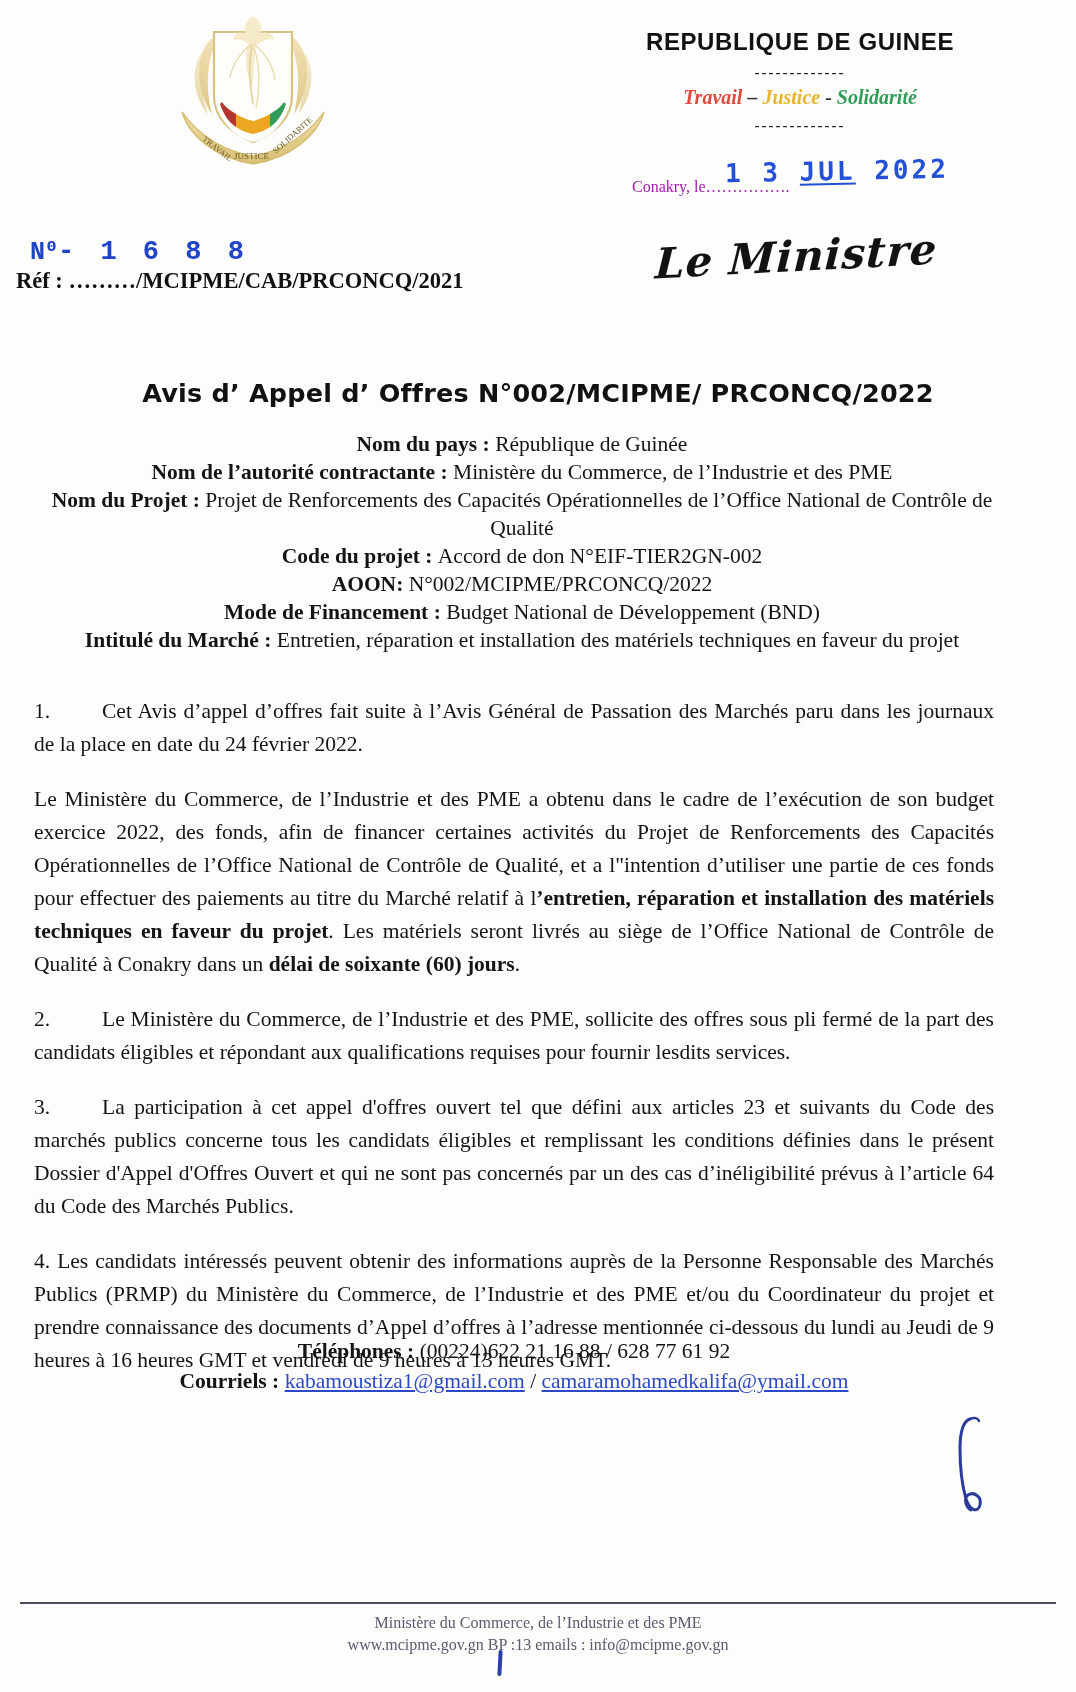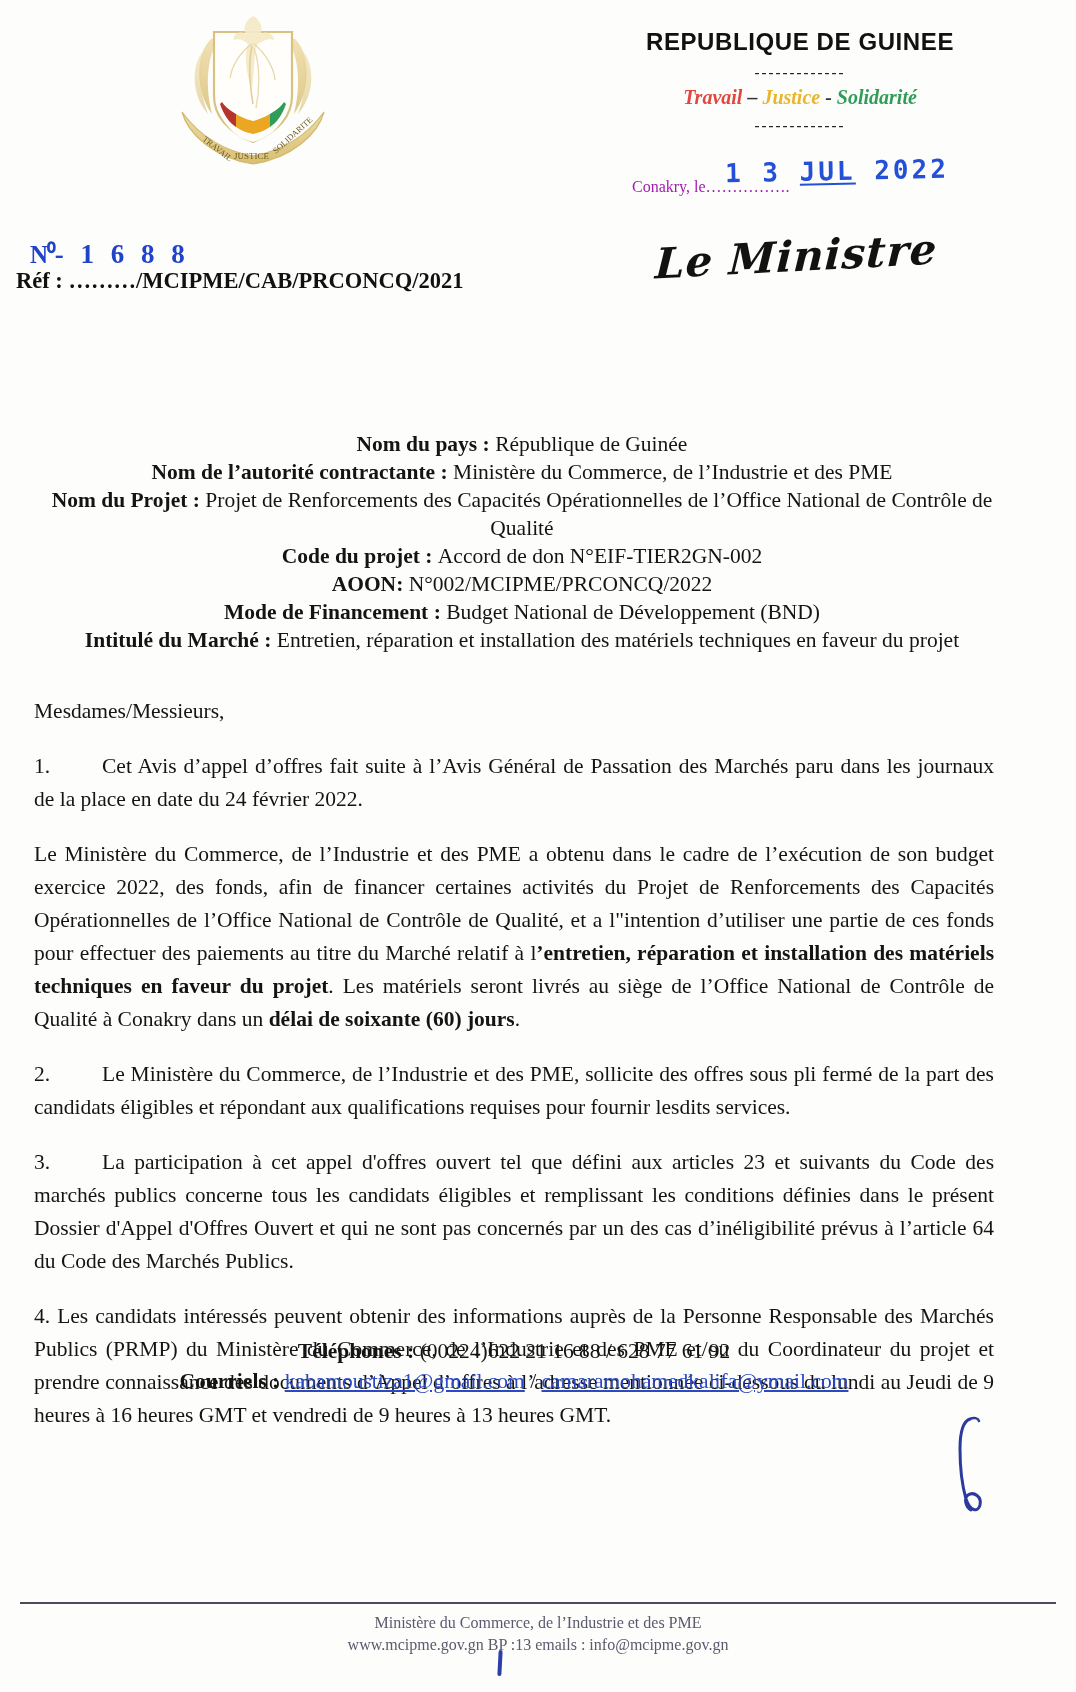--- a/index.html
+++ b/index.html
@@ -51,21 +51,21 @@
     font-size: 22.5px;
     letter-spacing: 0.2px;
     line-height: 30px;
     color: #111;
   }
 
   .ref-stamp {
     position: absolute;
     left: 30px;
     top: 236px;
-    font-family: Liberation Serif, serif;
+    font-family: Liberation Mono, monospace;
     font-size: 27px;
     font-weight: bold;
     letter-spacing: 5px;
     color: #1f43c9;
   }
   .ref-stamp .no-glyph {
     letter-spacing: -1px;
     font-size: 25px;
   }
   .ref-line {
@@ -318,20 +318,21 @@
     <div class="date-stamp">
       <span>1 3</span>
       <span class="jul">JUL</span>
       <span>2022</span>
     </div>
     <div class="conakry-row">Conakry, le…………….</div>
 
     <div class="le-ministre">Le Ministre</div>
   </div>
 
+  <div class="doc-title">Avis d’  Appel d’  Offres N°002/MCIPME/ PRCONCQ/2022</div>
 
   <div class="meta">
     <div class="row">
       <b>Nom du pays : </b><span>République de Guinée</span>
     </div>
     <div class="row">
       <b>Nom de l’autorité contractante : </b><span>Ministère du Commerce, de l’Industrie et des PME</span>
     </div>
     <div class="row">
       <b>Nom du Projet : </b><span>Projet de Renforcements des Capacités Opérationnelles de l’Office National de Contrôle de Qualité</span>
@@ -345,21 +346,20 @@
     <div class="row">
       <b>Mode de Financement : </b><span>Budget National de Développement (BND)</span>
     </div>
     <div class="row">
       <b>Intitulé du Marché : </b><span>Entretien, réparation et installation des matériels techniques en faveur du projet</span>
     </div>
   </div>
 
   <div class="body-text">
 
-    <p class="nojust">Mesdames/Messieurs,</p>
 
     <p><span class="num">1.</span><span>Cet Avis d’appel d’offres fait suite à l’Avis Général de Passation des Marchés paru dans les journaux de la place en date du 24 février 2022.</span></p>
 
     <p><span>Le Ministère du Commerce, de l’Industrie et des PME a obtenu dans le cadre de l’exécution de son budget exercice 2022, des fonds, afin de financer certaines activités du Projet de Renforcements des Capacités Opérationnelles de l’Office National de Contrôle de Qualité, et a l"intention d’utiliser une partie de ces fonds pour effectuer des paiements au titre du Marché relatif à l</span><b>’entretien, réparation et installation des matériels techniques en faveur du projet</b><span>. Les matériels seront livrés au siège de l’Office National de Contrôle de Qualité à Conakry dans un </span><b>délai de soixante (60) jours</b><span>.</span></p>
 
     <p><span class="num">2.</span><span>Le Ministère du Commerce, de l’Industrie et des PME, sollicite des offres sous pli fermé de la part des candidats éligibles et répondant aux qualifications requises pour fournir lesdits services.</span></p>
 
     <p><span class="num">3.</span><span>La participation à cet appel d'offres ouvert tel que défini aux articles 23 et suivants du Code des marchés publics concerne tous les candidats éligibles et remplissant les conditions définies dans le présent Dossier d'Appel d'Offres Ouvert et qui ne sont pas concernés par un des cas d’inéligibilité prévus à l’article 64 du Code des Marchés Publics.</span></p>
 
     <p>4. Les candidats intéressés peuvent obtenir des informations auprès de la Personne Responsable des Marchés Publics (PRMP) du Ministère du Commerce, de l’Industrie et des PME et/ou du Coordinateur du projet et prendre connaissance des documents d’Appel d’offres à l’adresse mentionnée ci-dessous du lundi au Jeudi de 9 heures à 16 heures GMT et vendredi de 9 heures à 13 heures GMT.</p>

